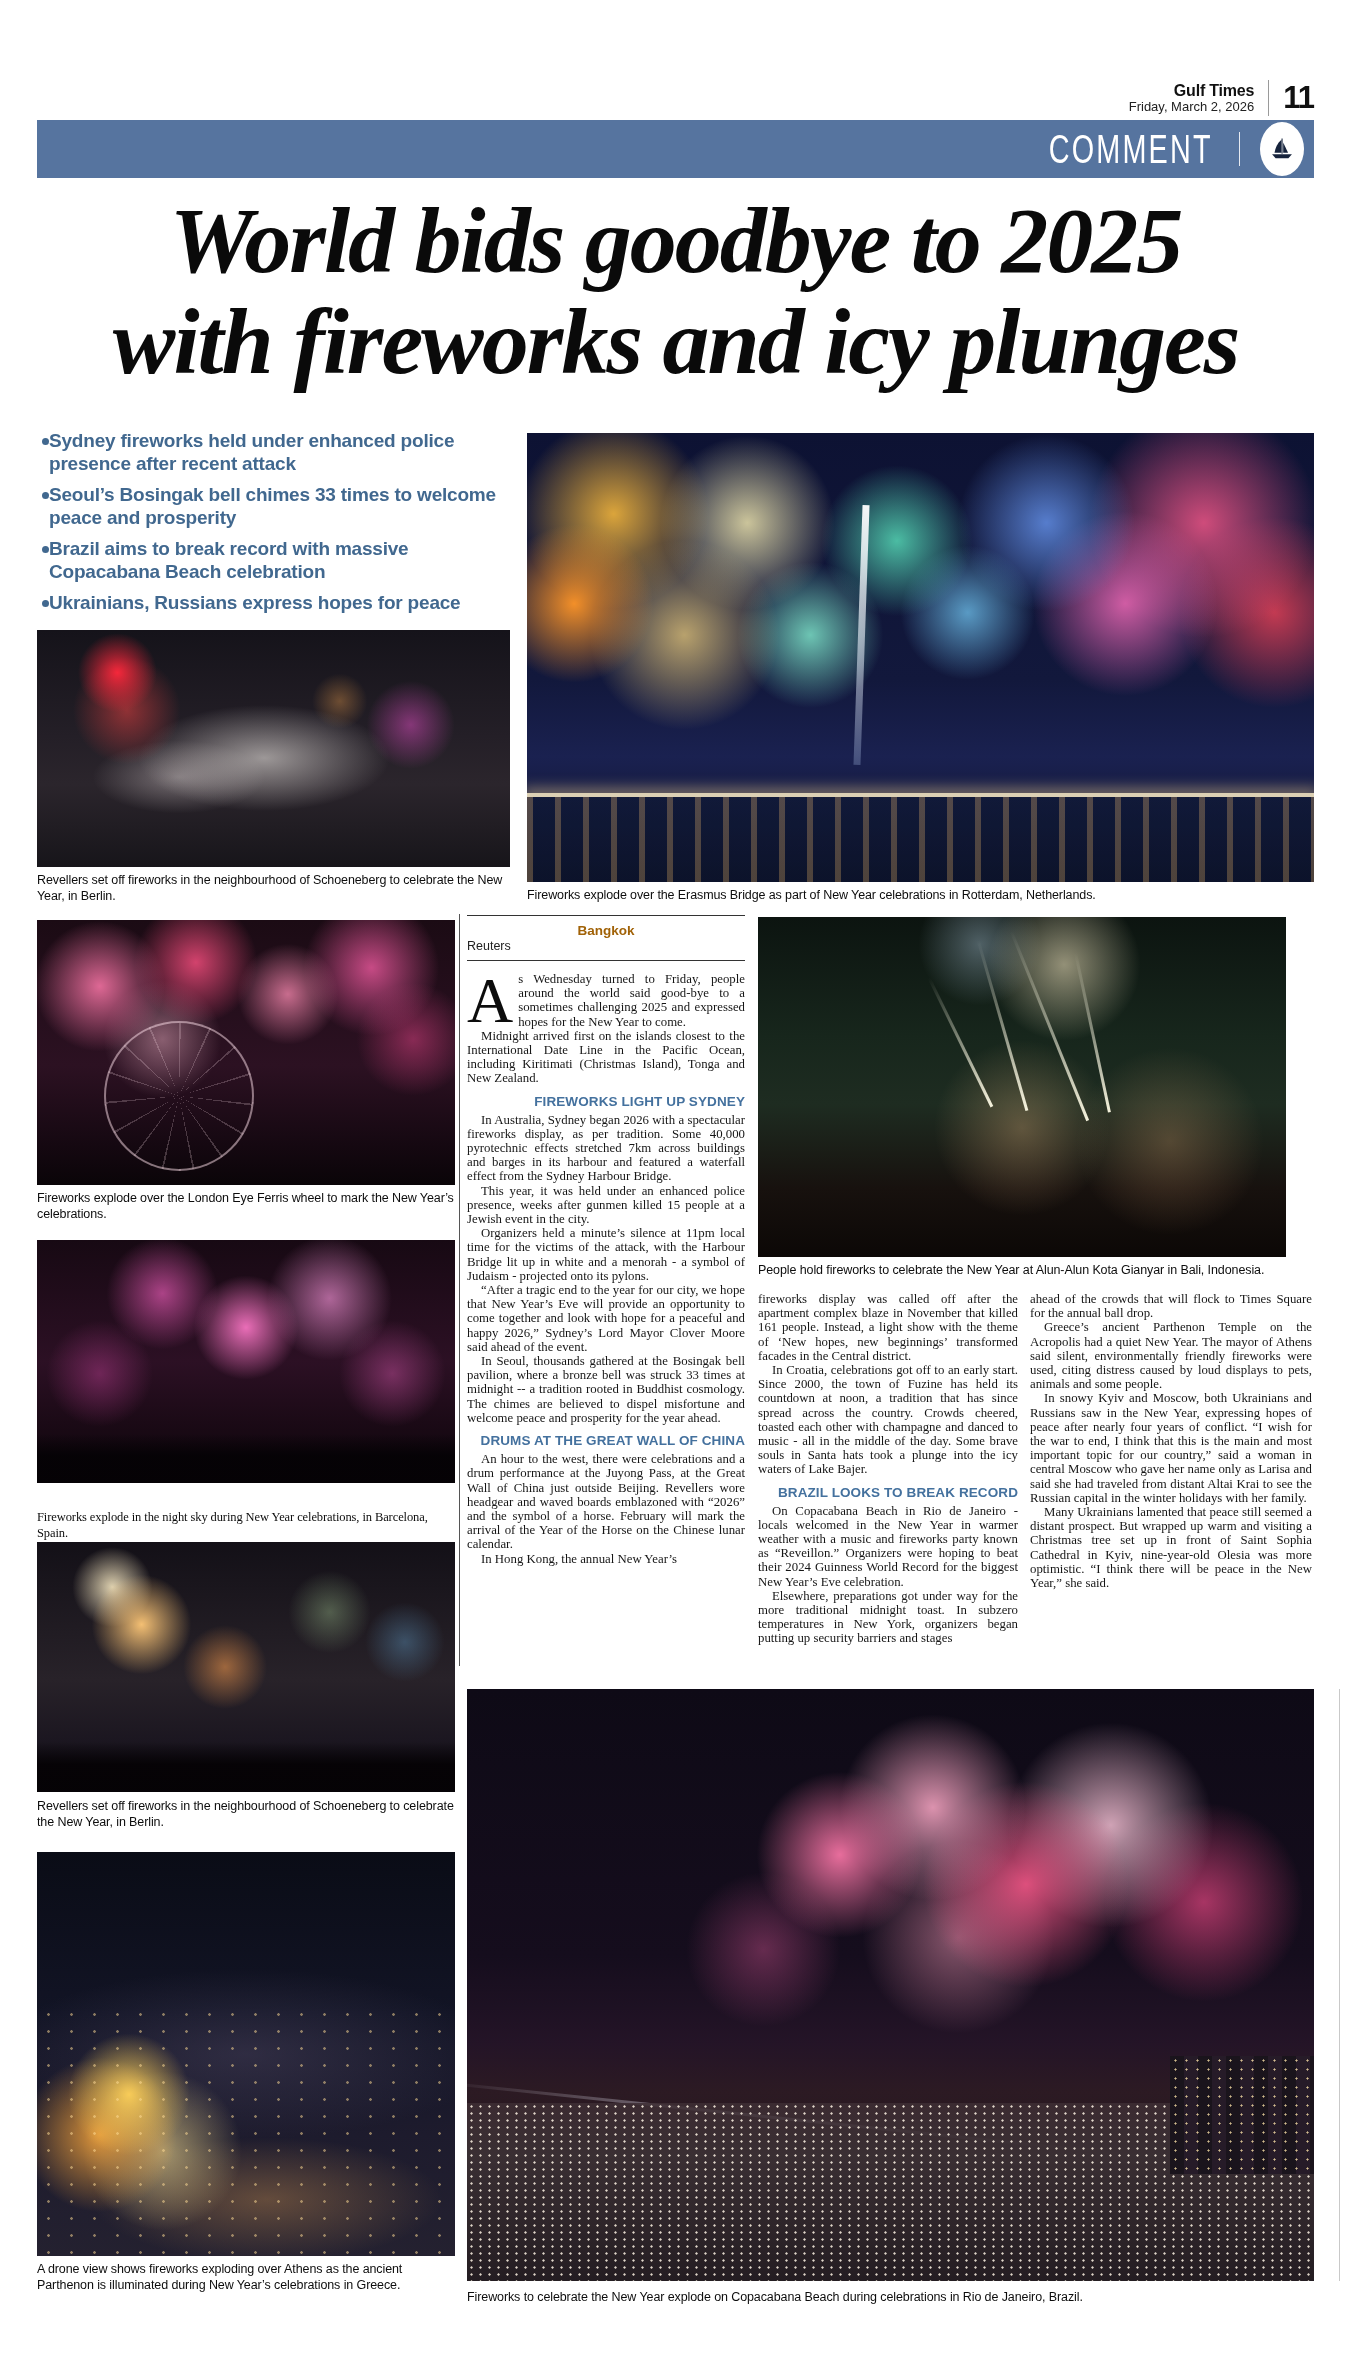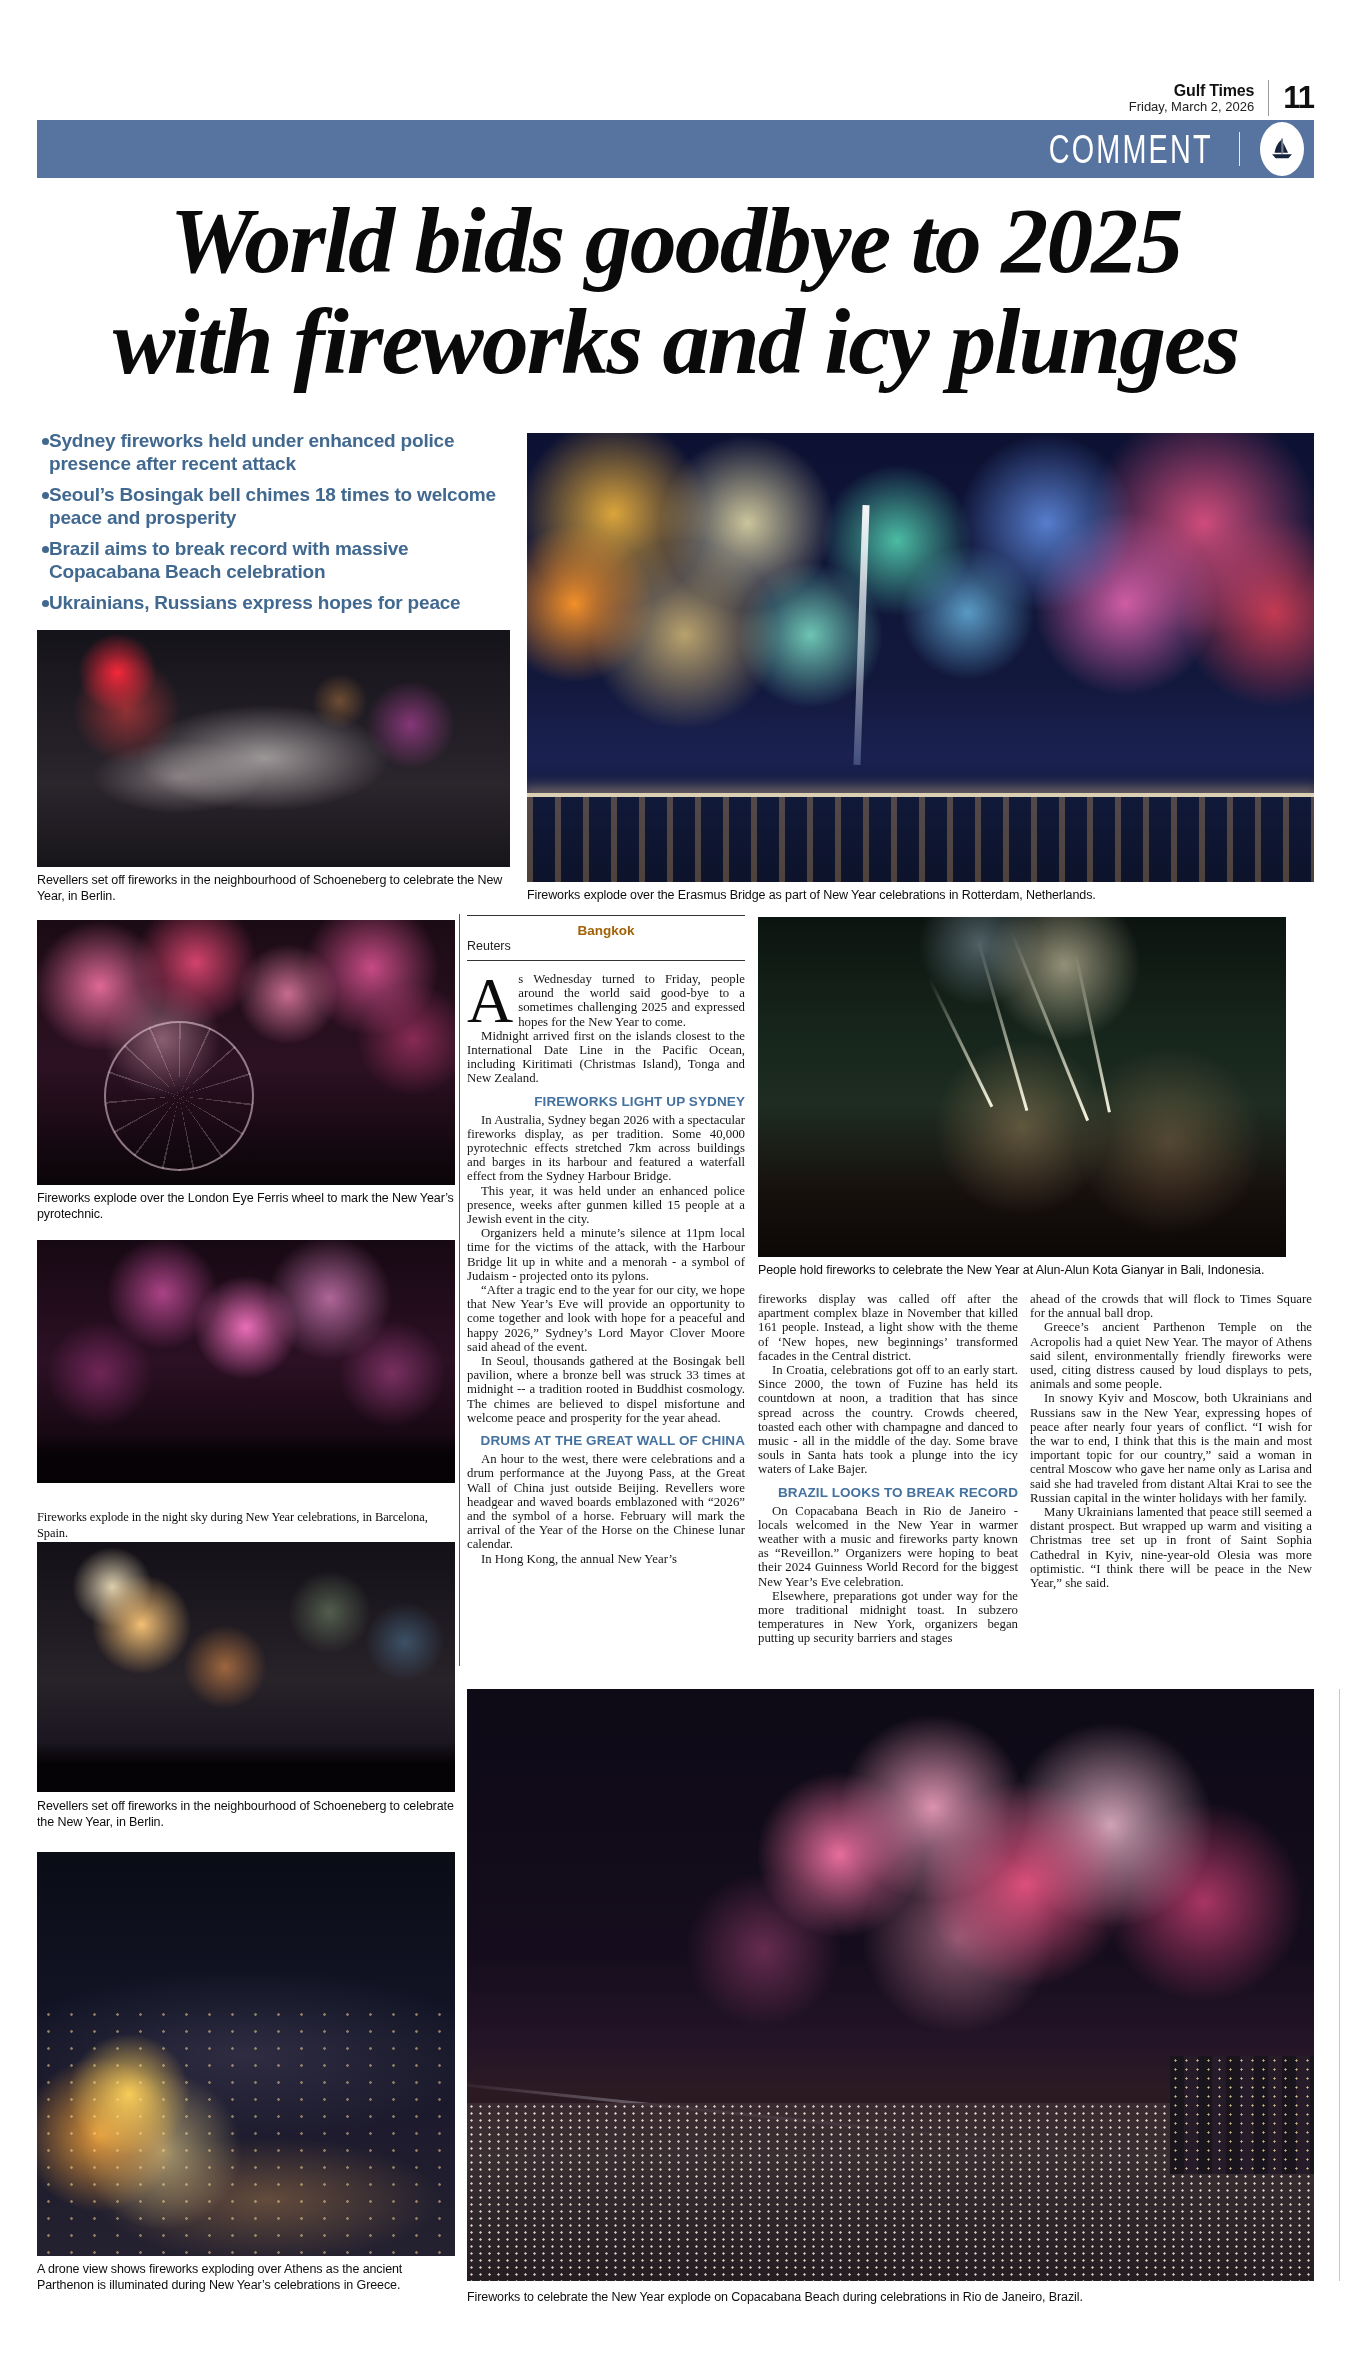--- a/index.html
+++ b/index.html
@@ -211,21 +211,21 @@
     <div>with fireworks and icy plunges</div>
   </div>
 
   <ul class="abs bullets">
     <li>
         <span class="dot"></span>
         <span>Sydney fireworks held under enhanced police presence after recent attack</span>
       </li>
     <li>
         <span class="dot"></span>
-        <span>Seoul’s Bosingak bell chimes 18 times to welcome peace and prosperity</span>
+        <span>Seoul’s Bosingak bell chimes 33 times to welcome peace and prosperity</span>
       </li>
     <li>
         <span class="dot"></span>
         <span>Brazil aims to break record with massive Copacabana Beach celebration</span>
       </li>
     <li>
         <span class="dot"></span>
         <span>Ukrainians, Russians express hopes for peace</span>
       </li>
   </ul>
@@ -236,21 +236,21 @@
   <div class="photo" id="p-rotterdam">
     <div class="pylon"></div>
     <div class="deck"></div>
     <div class="water"></div>
   </div>
   <div class="caption" style="left:527px; top:887px; width:787px;">Fireworks explode over the Erasmus Bridge as part of New Year celebrations in Rotterdam, Netherlands.</div>
 
   <div class="photo" id="p-london">
     <div class="wheel"></div>
   </div>
-  <div class="caption" style="left:37px; top:1190px; width:418px;">Fireworks explode over the London Eye Ferris wheel to mark the New Year’s pyrotechnic.</div>
+  <div class="caption" style="left:37px; top:1190px; width:418px;">Fireworks explode over the London Eye Ferris wheel to mark the New Year’s celebrations.</div>
 
   <div class="photo" id="p-barcelona">
     <div class="crowd"></div>
   </div>
   <div class="caption" style="left:37px; top:1509px; width:418px;font-family:Liberation Serif, serif;">Fireworks explode in the night sky during New Year celebrations, in Barcelona, Spain.</div>
 
   <div class="photo" id="p-berlin2">
     <div class="crowd"></div>
   </div>
   <div class="caption" style="left:37px; top:1798px; width:418px;">Revellers set off fireworks in the neighbourhood of Schoeneberg to celebrate the New Year, in Berlin.</div>

